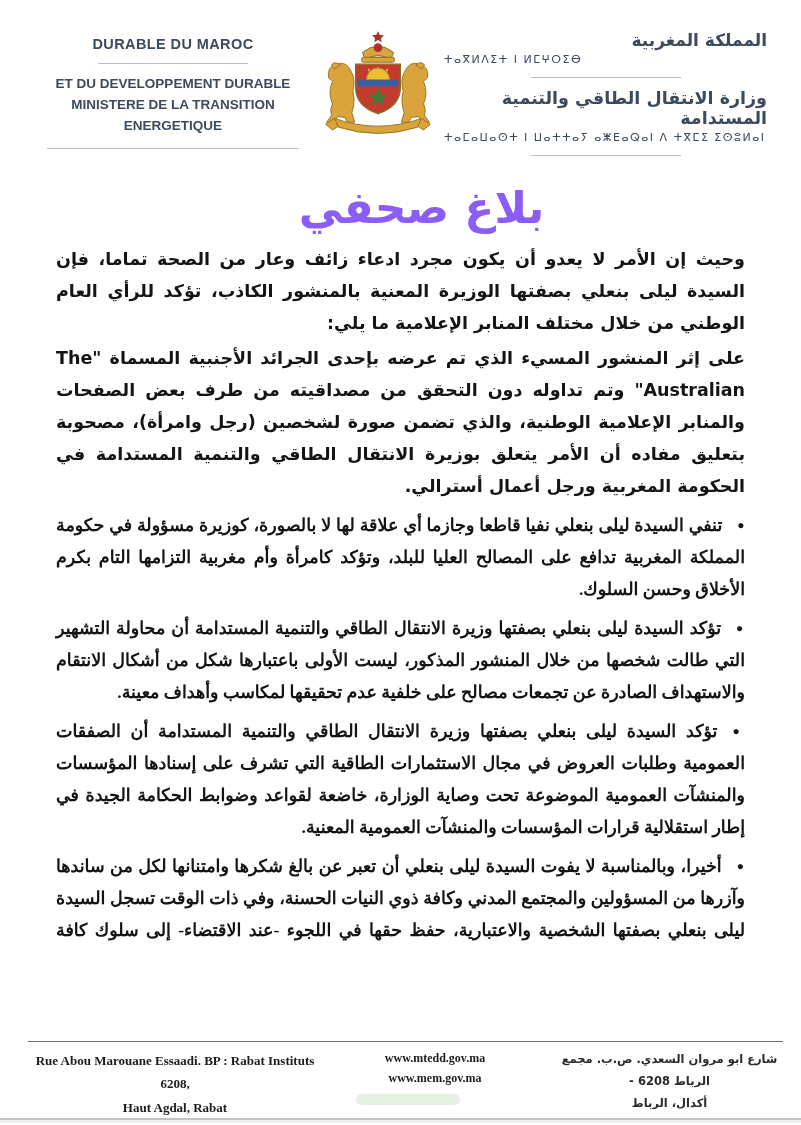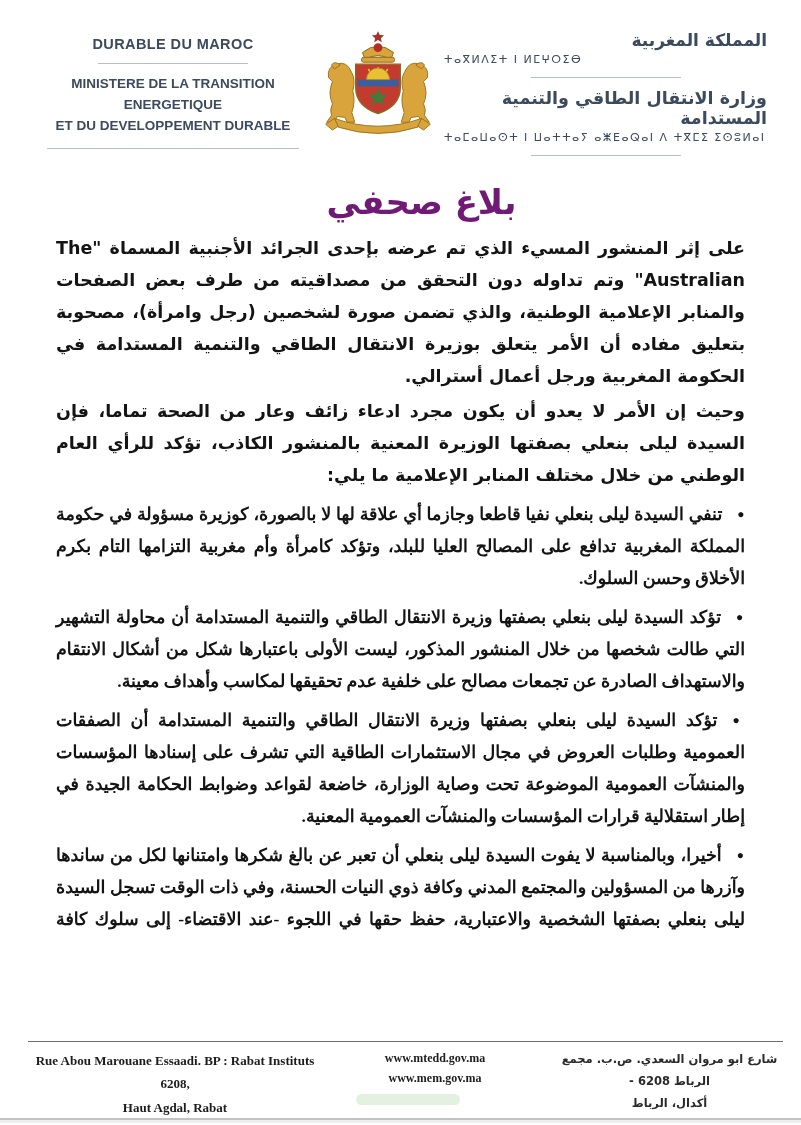--- a/index.html
+++ b/index.html
@@ -18,21 +18,21 @@
   .h-rule.w150{width:150px;}
   .h-rule.w250{width:252px;}
   .hl-ministry{font-size:13.5px;line-height:1.55;}
   .emblem-box{width:132px;flex:0 0 132px;display:flex;justify-content:center;padding-top:2px;}
   .header-right{flex:1;color:#3c4a5e;direction:rtl;padding-top:4px;}
   .hr-country{font-size:17px;font-weight:bold;}
   .hr-tif{font-size:11px;letter-spacing:1.5px;direction:ltr;margin-top:3px;}
   .hr-ministry{font-size:17.5px;font-weight:bold;margin-top:6px;}
 
   
-  .doc-title{text-align:center;font-size:34px;font-weight:bold;color:#701a75;
+  .doc-title{text-align:center;font-size:44px;font-weight:bold;color:#8b5cf6;
     margin-top:16px;letter-spacing:0;margin-left:42px;}
 
   
   .body-text{direction:rtl;text-align:justify;padding:10px 56px 0 56px;
     font-size:17.5px;font-weight:bold;color:#141414;line-height:32px;
     height:700px;overflow:hidden;}
   .body-text p{margin:0 0 3px 0;}
   .body-text p.bullet-item{margin-top:7px;font-family:Liberation Serif, serif;}
   .bullet-dot{font-size:12px;vertical-align:2px;margin-left:15px;}
 
@@ -58,22 +58,22 @@
 <body>
 
 <div class="page">
 
   <div class="header">
 
     <div class="header-left">
       <div class="hl-country">DURABLE DU MAROC</div>
       <div class="h-rule w150"></div>
       <div class="hl-ministry">
+        <div>ET DU DEVELOPPEMENT DURABLE</div>
         <div>MINISTERE DE LA TRANSITION ENERGETIQUE</div>
-        <div>ET DU DEVELOPPEMENT DURABLE</div>
       </div>
       <div class="h-rule w250"></div>
     </div>
 
     <div class="emblem-box">
       <svg width="126" height="112" viewBox="0 0 130 115">
 
         <path d="M65 3 l1.9 3.9 4.3.4 -3.2 2.9 .9 4.2 -3.9-2.3 -3.9 2.3 .9-4.2 -3.2-2.9 4.3-.4z" fill="#a8322a"></path>
 
         <g>
@@ -117,22 +117,22 @@
       <div class="h-rule w150"></div>
       <div class="hr-ministry">وزارة الانتقال الطاقي والتنمية المستدامة</div>
       <div class="hr-tif">ⵜⴰⵎⴰⵡⴰⵙⵜ ⵏ ⵡⴰⵜⵜⴰⵢ ⴰⵥⴹⴰⵕⴰⵏ ⴷ ⵜⴳⵎⵉ ⵉⵙⵓⵍⴰⵏ</div>
       <div class="h-rule w150"></div>
     </div>
   </div>
 
   <div class="doc-title">بلاغ صحفي</div>
 
   <div class="body-text">
+    <p>وحيث إن الأمر لا يعدو أن يكون مجرد ادعاء زائف وعار من الصحة تماما، فإن السيدة ليلى بنعلي بصفتها الوزيرة المعنية بالمنشور الكاذب، تؤكد للرأي العام الوطني من خلال مختلف المنابر الإعلامية ما يلي:</p>
     <p>على إثر المنشور المسيء الذي تم عرضه بإحدى الجرائد الأجنبية المسماة "The Australian" وتم تداوله دون التحقق من مصداقيته من طرف بعض الصفحات والمنابر الإعلامية الوطنية، والذي تضمن صورة لشخصين (رجل وامرأة)، مصحوبة بتعليق مفاده أن الأمر يتعلق بوزيرة الانتقال الطاقي والتنمية المستدامة في الحكومة المغربية ورجل أعمال أسترالي.</p>
-    <p>وحيث إن الأمر لا يعدو أن يكون مجرد ادعاء زائف وعار من الصحة تماما، فإن السيدة ليلى بنعلي بصفتها الوزيرة المعنية بالمنشور الكاذب، تؤكد للرأي العام الوطني من خلال مختلف المنابر الإعلامية ما يلي:</p>
 
     <p class="bullet-item"><span class="bullet-dot">●</span><span>تنفي السيدة ليلى بنعلي نفيا قاطعا وجازما أي علاقة لها لا بالصورة، كوزيرة مسؤولة في حكومة المملكة المغربية تدافع على المصالح العليا للبلد، وتؤكد كامرأة وأم مغربية التزامها التام بكرم الأخلاق وحسن السلوك.</span></p>
 
     <p class="bullet-item"><span class="bullet-dot">●</span><span>تؤكد السيدة ليلى بنعلي بصفتها وزيرة الانتقال الطاقي والتنمية المستدامة أن محاولة التشهير التي طالت شخصها من خلال المنشور المذكور، ليست الأولى باعتبارها شكل من أشكال الانتقام والاستهداف الصادرة عن تجمعات مصالح على خلفية عدم تحقيقها لمكاسب وأهداف معينة.</span></p>
 
     <p class="bullet-item"><span class="bullet-dot">●</span><span>تؤكد السيدة ليلى بنعلي بصفتها وزيرة الانتقال الطاقي والتنمية المستدامة أن الصفقات العمومية وطلبات العروض في مجال الاستثمارات الطاقية التي تشرف على إسنادها المؤسسات والمنشآت العمومية الموضوعة تحت وصاية الوزارة، خاضعة لقواعد وضوابط الحكامة الجيدة في إطار استقلالية قرارات المؤسسات والمنشآت العمومية المعنية.</span></p>
 
     <p class="bullet-item"><span class="bullet-dot">●</span><span>أخيرا، وبالمناسبة لا يفوت السيدة ليلى بنعلي أن تعبر عن بالغ شكرها وامتنانها لكل من ساندها وآزرها من المسؤولين والمجتمع المدني وكافة ذوي النيات الحسنة، وفي ذات الوقت تسجل السيدة ليلى بنعلي بصفتها الشخصية والاعتبارية، حفظ حقها في اللجوء -عند الاقتضاء- إلى سلوك كافة الإجراءات والمساطر القانونية المتاحة دفاعا عن مصالحها ومصالح الوزارة ضد كل من سيثبت تورطه أيا كان مركزه (فاعلا أصليا أو مشاركا أو مساهما).</span></p>
 
   </div>

